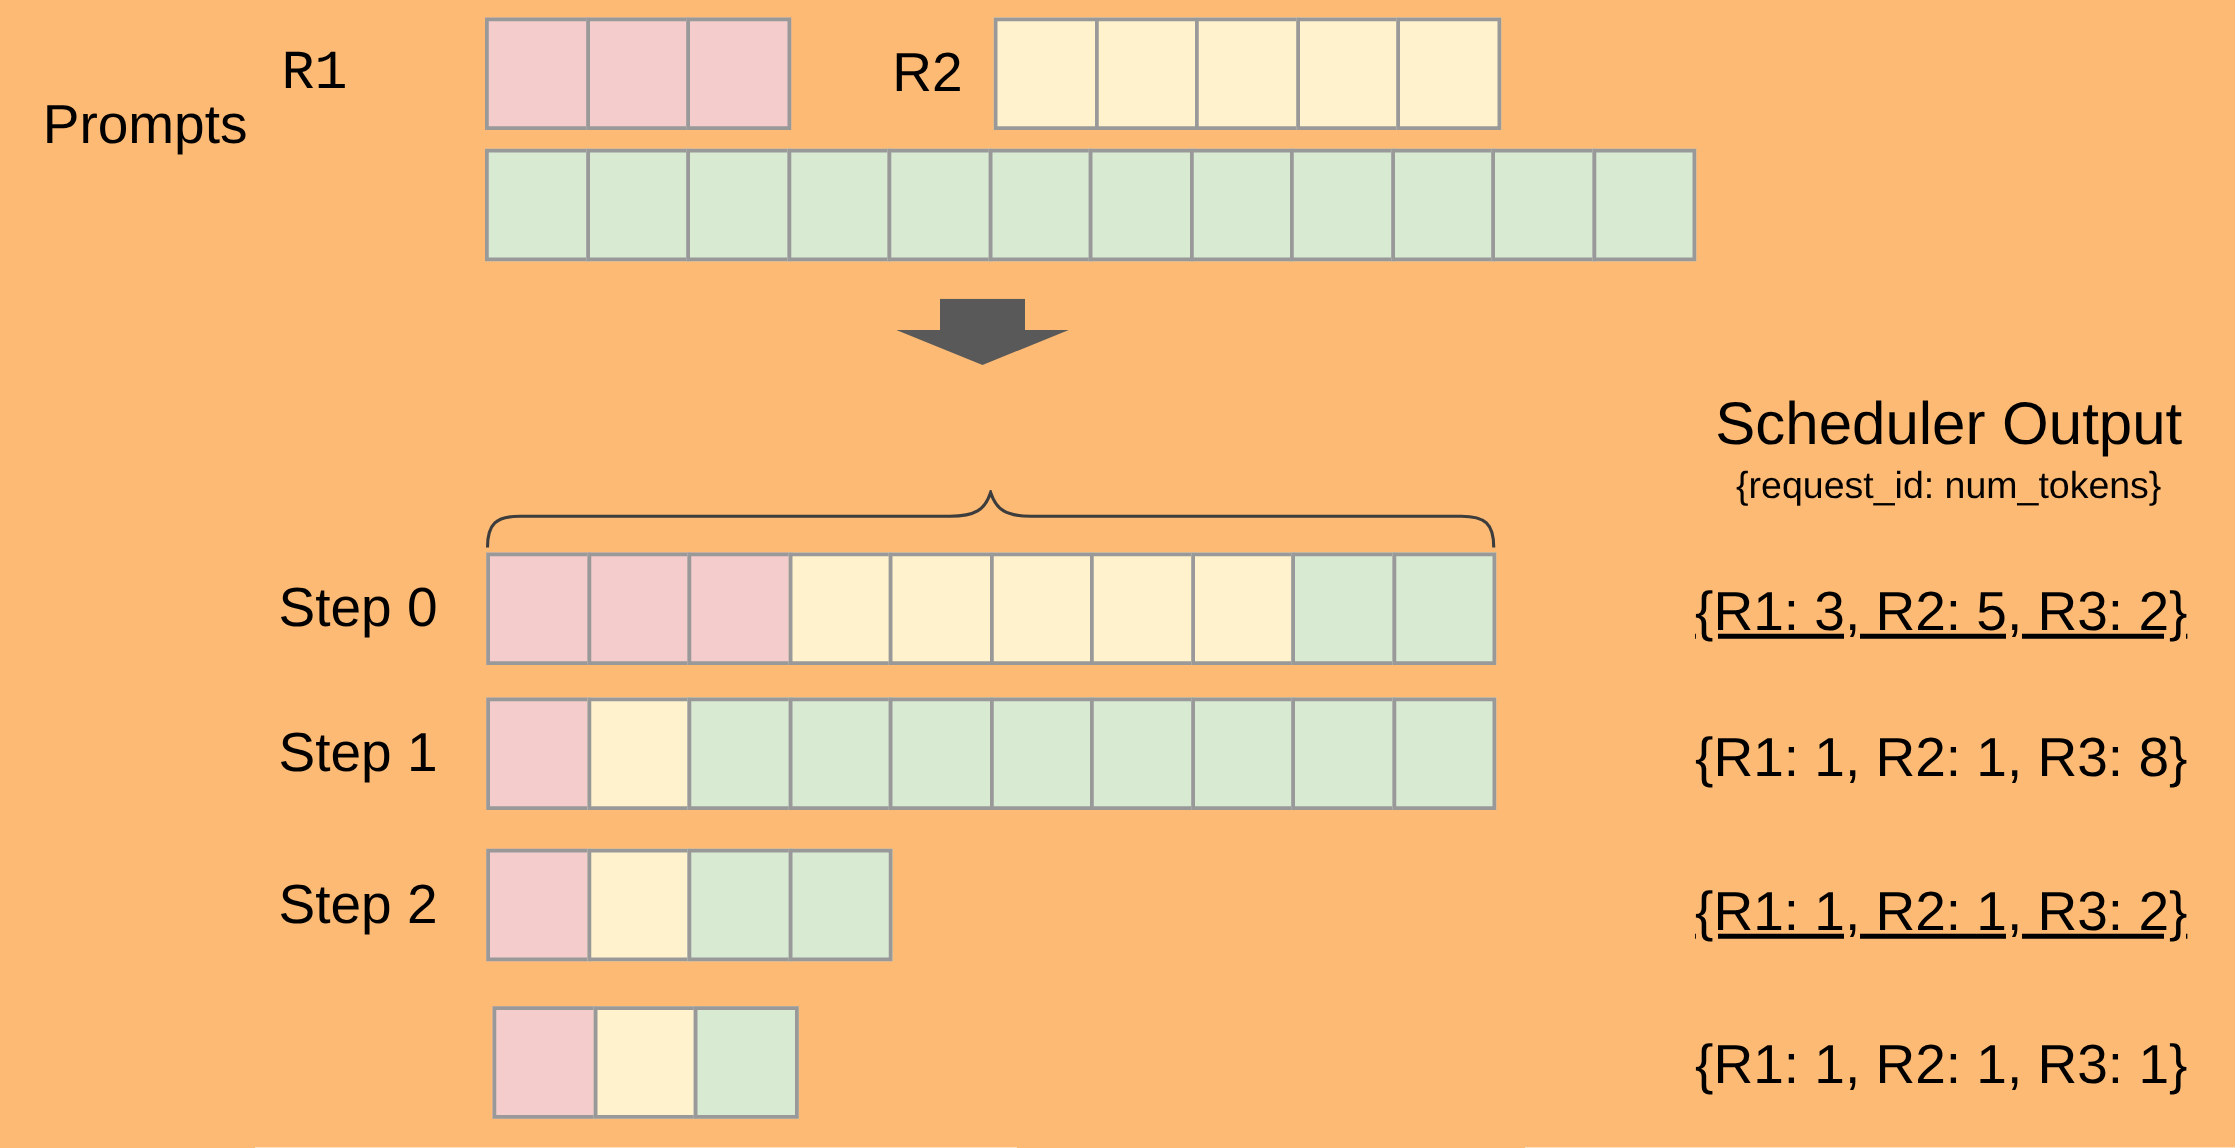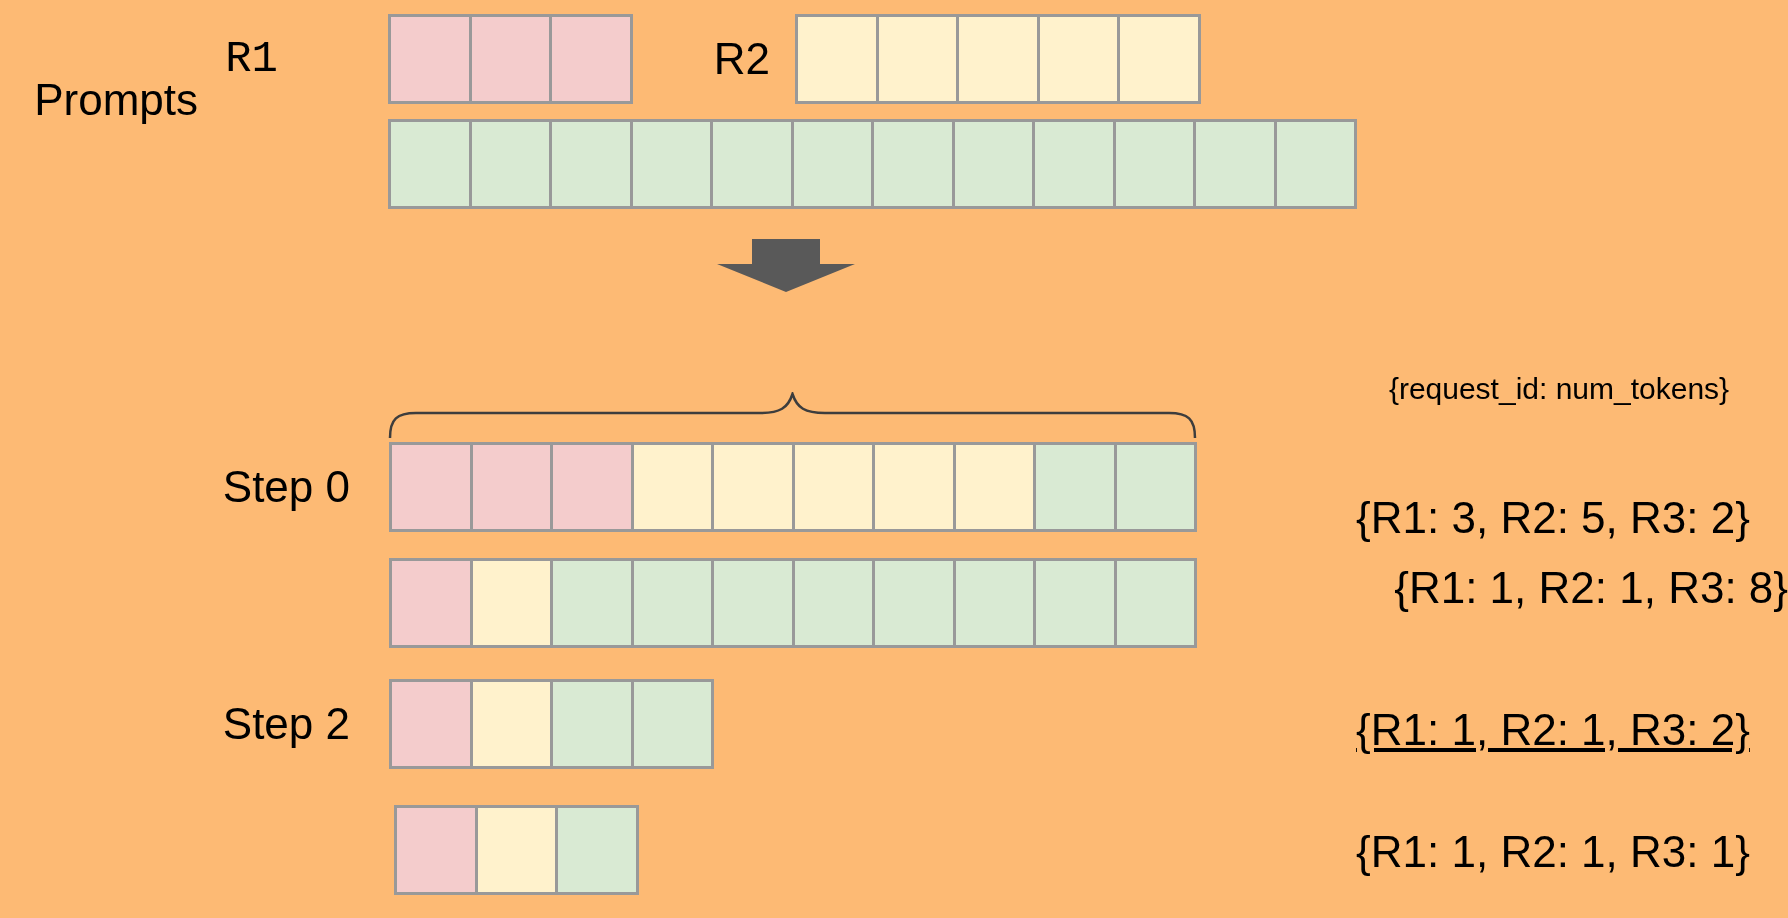--- a/index.html
+++ b/index.html
@@ -107,50 +107,52 @@
 
   <svg class="shape" style="left:717px;top:239px;" width="138" height="53" viewBox="0 0 138 53">
     <polygon points="35,0 103,0 103,25 138,25 69,53 0,25 35,25" style="fill:var(--arrow);"></polygon>
   </svg>
 
 
   <svg class="shape" style="left:388px;top:392px;" width="809" height="46" viewBox="0 0 809 46">
     <path d="M2,46 C2,27 9,21 28,21 L372,21 C392,21 400,16 404.5,2 C409,16 417,21 437,21 L781,21 C800,21 807,27 807,46" style="fill:none;stroke:var(--brace);stroke-width:2.5;stroke-linecap:round;"></path>
   </svg>
 
+  <div class="big-title" style="left:1334px;top:312px;width:450px;">Scheduler Output</div>
   <div class="sub-title" style="left:1334px;top:370px;width:450px;">{request_id: num_tokens}</div>
 
   <div class="side-label" style="left:100px;top:442px;width:250px;">Step 0</div>
   <div class="token-row" style="left:389px;top:442px;">
       <div class="cell" style="background: rgb(244, 204, 204);"></div>
       <div class="cell" style="background: rgb(244, 204, 204);"></div>
       <div class="cell" style="background: rgb(244, 204, 204);"></div>
       <div class="cell" style="background: rgb(255, 242, 204);"></div>
       <div class="cell" style="background: rgb(255, 242, 204);"></div>
       <div class="cell" style="background: rgb(255, 242, 204);"></div>
       <div class="cell" style="background: rgb(255, 242, 204);"></div>
       <div class="cell" style="background: rgb(255, 242, 204);"></div>
       <div class="cell" style="background: rgb(217, 234, 211);"></div>
       <div class="cell" style="background: rgb(217, 234, 211);"></div>
     </div>
-  <div class="output-line" style="top:490px;">{R1: 3, R2: 5, R3: 2}</div>
+  <div class="output-line" style="top:462px;text-decoration:underline;">{R1: 3, R2: 5, R3: 2}</div>
 
+  <div class="side-label" style="left:100px;top:558px;width:250px;">Step 1</div>
   <div class="token-row" style="left:389px;top:558px;">
       <div class="cell" style="background: rgb(244, 204, 204);"></div>
       <div class="cell" style="background: rgb(255, 242, 204);"></div>
       <div class="cell" style="background: rgb(217, 234, 211);"></div>
       <div class="cell" style="background: rgb(217, 234, 211);"></div>
       <div class="cell" style="background: rgb(217, 234, 211);"></div>
       <div class="cell" style="background: rgb(217, 234, 211);"></div>
       <div class="cell" style="background: rgb(217, 234, 211);"></div>
       <div class="cell" style="background: rgb(217, 234, 211);"></div>
       <div class="cell" style="background: rgb(217, 234, 211);"></div>
       <div class="cell" style="background: rgb(217, 234, 211);"></div>
     </div>
-  <div class="output-line" style="top:560px;text-align:right;">{R1: 1, R2: 1, R3: 8}</div>
+  <div class="output-line" style="top:579px;">{R1: 1, R2: 1, R3: 8}</div>
 
   <div class="side-label" style="left:100px;top:679px;width:250px;">Step 2</div>
   <div class="token-row" style="left:389px;top:679px;">
       <div class="cell" style="background: rgb(244, 204, 204);"></div>
       <div class="cell" style="background: rgb(255, 242, 204);"></div>
       <div class="cell" style="background: rgb(217, 234, 211);"></div>
       <div class="cell" style="background: rgb(217, 234, 211);"></div>
     </div>
   <div class="output-line" style="top:702px;text-decoration:underline;">{R1: 1, R2: 1, R3: 2}</div>
 

